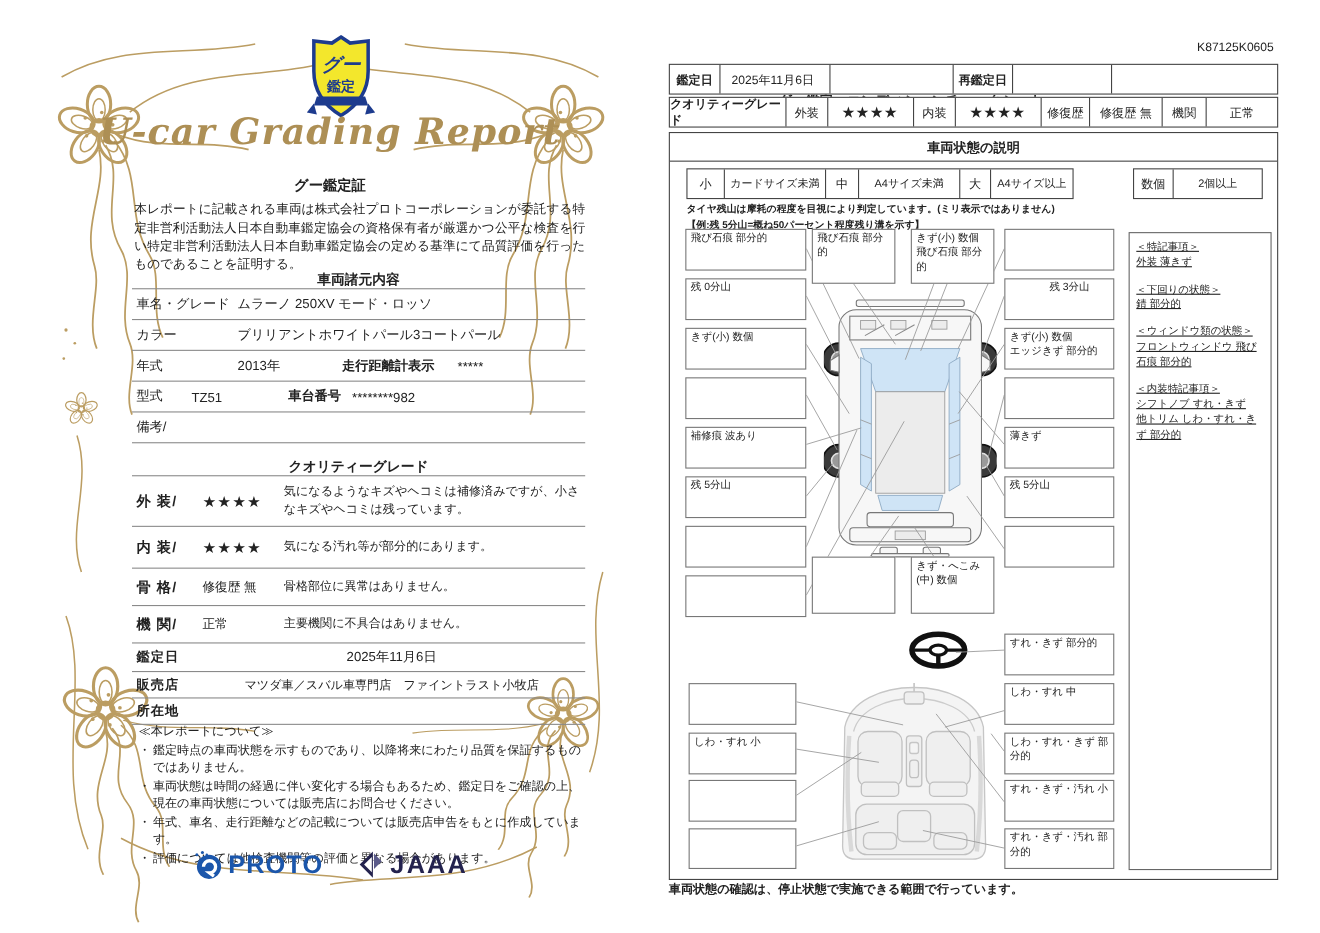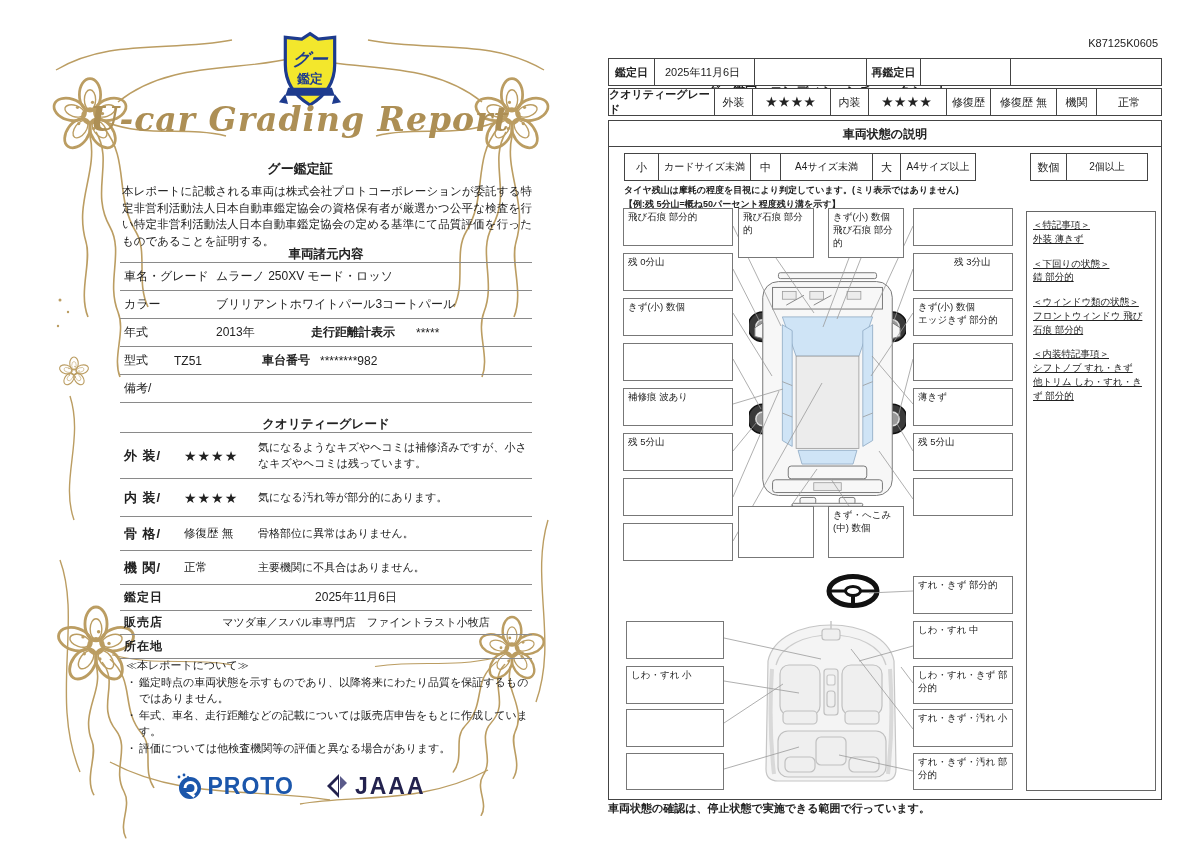--- a/index.html
+++ b/index.html
@@ -225,20 +225,21 @@
       </div>
       <div class="grow h24">
         <span class="glabel" style="font-size:12px;">所在地</span>
       </div>
       <div class="rule"></div>
     </div>
 
     <div class="notes">
       <div class="nt">≪本レポートについて≫</div>
       <div class="note-item">鑑定時点の車両状態を示すものであり、以降将来にわたり品質を保証するものではありません。</div>
+      <div class="note-item">車両状態は時間の経過に伴い変化する場合もあるため、鑑定日をご確認の上、現在の車両状態については販売店にお問合せください。</div>
       <div class="note-item">年式、車名、走行距離などの記載については販売店申告をもとに作成しています。</div>
       <div class="note-item">評価については他検査機関等の評価と異なる場合があります。</div>
     </div>
 
     <div class="logo-row">
       <div class="logo">
         <svg width="28" height="28" viewBox="0 0 28 28">
           <circle cx="15" cy="16" r="11" fill="#1b56ab"></circle>
           <path d="M10 16 a5.5 5.5 0 1 1 5.5 5.5 l 4 3" fill="none" stroke="#fff" stroke-width="3"></path>
           <circle cx="4" cy="5" r="1.4" fill="#1b56ab"></circle>

